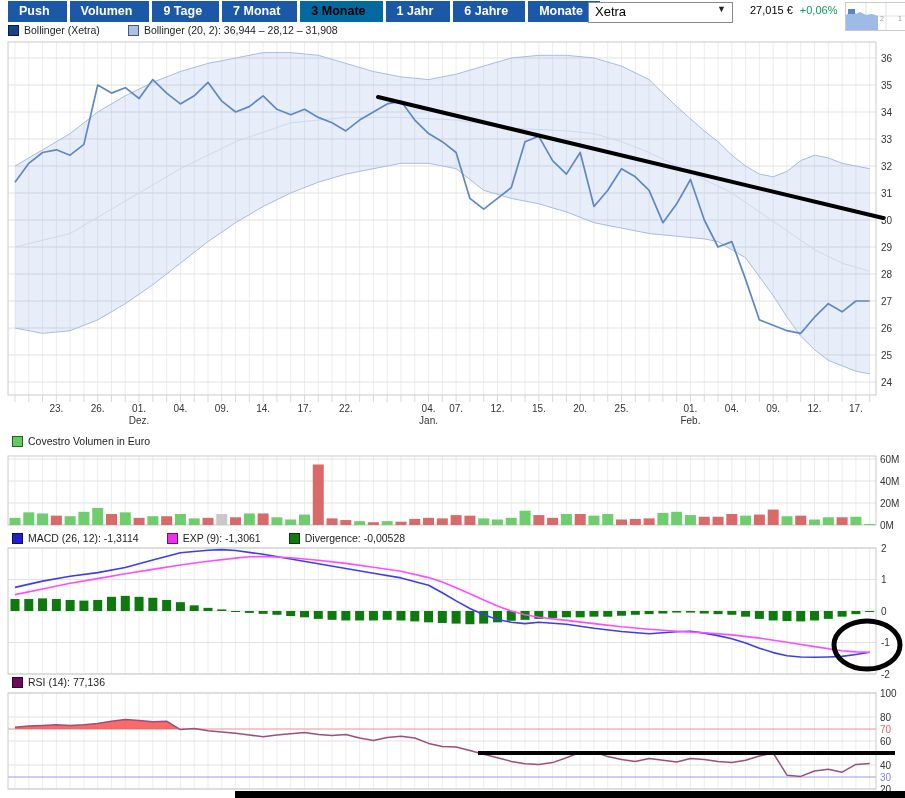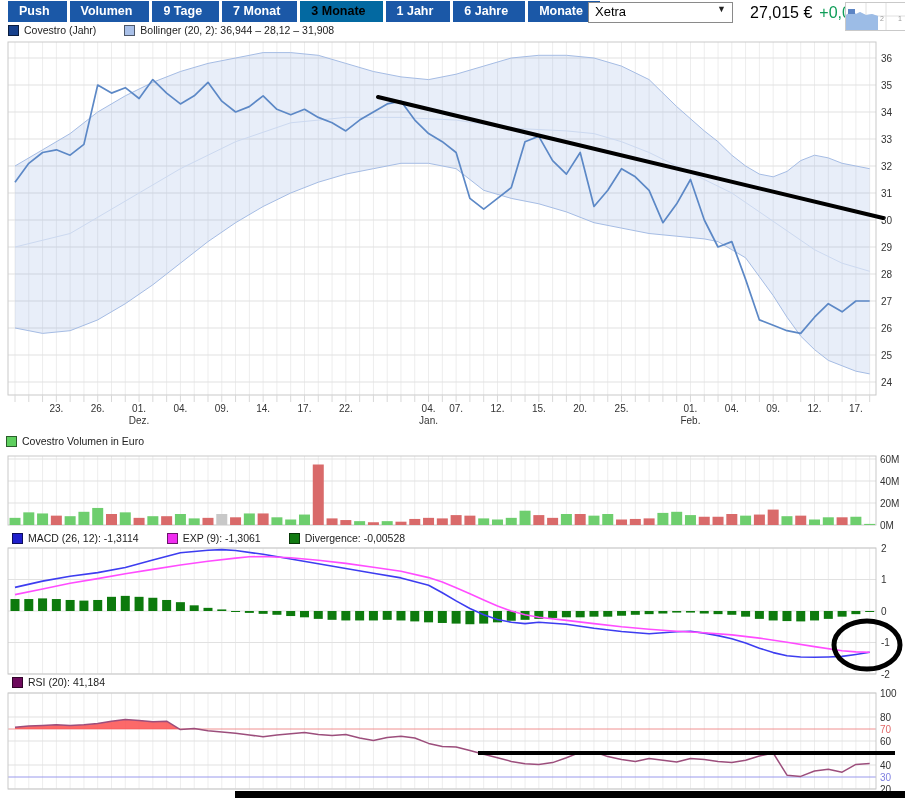--- a/index.html
+++ b/index.html
@@ -7,21 +7,21 @@
        font-family:"Liberation Sans",sans-serif;overflow:hidden;}
   .abs{position:absolute;}
   
   #toolbar{left:8px;top:1px;height:21px;display:flex;gap:3px;}
   .range-btn{background:#1b58a7;color:#fff;font-weight:bold;font-size:12.5px;
        padding:3px 17px 0 11px;height:18px;cursor:pointer;white-space:nowrap;}
   .range-btn.active{background:#0369a1;color:#000;}
   #exchange-select{left:588px;top:2px;width:131px;height:17px;border:1px solid #8a8a8a;
        background:#fff;font-size:13px;padding:1px 6px;display:flex;
        justify-content:space-between;align-items:flex-start;cursor:pointer;}
-  #quote{left:750px;top:4px;font-size:16px;display:flex;gap:7px;align-items:center;}
+  #quote{left:750px;top:4px;font-size:11px;display:flex;gap:7px;align-items:center;}
   #quote .chg{color:#0f9d58;}
   #thumb{left:845px;top:2px;width:59px;height:27px;border:1px solid #c9c9c9;background:#fff;}
   #thumb svg{display:block;}
   
   .legend{position:absolute;display:flex;gap:28px;font-size:10.5px;color:#222;
        align-items:center;white-space:nowrap;}
   .legend .item{display:flex;align-items:center;}
   .legend .sq{width:9px;height:9px;border:1px solid rgba(0,0,0,.55);
        display:inline-block;margin-right:5px;}
   svg text{font-family:"Liberation Sans",sans-serif;}
@@ -60,21 +60,21 @@
     <polygon points="0,27 0,12 6,8 10,11 14,9 20,12 26,11 32,13 32,27" fill="#8fb4e4" opacity="0.5"></polygon>
     <rect x="2" y="6" width="7" height="5" fill="#5b84c4"></rect>
     <text id="thumb-t1" x="34" y="18" font-size="7" fill="#9a9a9a">2</text>
     <text id="thumb-t2" x="52" y="18" font-size="7" fill="#9a9a9a">1</text>
   </svg>
 </div>
 
 <div id="legend-price" class="legend" style="left:8px;top:24px;">
     <span class="item">
       <span class="sq" style="background: rgb(23, 65, 140);"></span>
-      <span>Covestro (Jahr)</span>
+      <span>Bollinger (Xetra)</span>
     </span>
     <span class="item">
       <span class="sq" style="background: rgb(169, 192, 232);"></span>
       <span>Bollinger (20, 2): 36,944 – 28,12 – 31,908</span>
     </span>
   </div>
 <svg id="svg-main" class="abs" style="left:0;top:38px;" width="905" height="394">
     <line x1="15" y1="4" x2="15" y2="357" stroke="#ededed" stroke-width="1"></line>
     <line x1="28.785" y1="4" x2="28.785" y2="357" stroke="#ededed" stroke-width="1"></line>
     <line x1="42.57" y1="4" x2="42.57" y2="357" stroke="#ededed" stroke-width="1"></line>
@@ -251,21 +251,21 @@
     <text x="580.1850000000001" y="374" font-size="10" fill="#333" text-anchor="middle">20.</text>
     <text x="621.54" y="374" font-size="10" fill="#333" text-anchor="middle">25.</text>
     <text x="690.465" y="374" font-size="10" fill="#333" text-anchor="middle">01.</text>
     <text x="690.465" y="386" font-size="10" fill="#333" text-anchor="middle">Feb.</text>
     <text x="731.82" y="374" font-size="10" fill="#333" text-anchor="middle">04.</text>
     <text x="773.175" y="374" font-size="10" fill="#333" text-anchor="middle">09.</text>
     <text x="814.53" y="374" font-size="10" fill="#333" text-anchor="middle">12.</text>
     <text x="855.885" y="374" font-size="10" fill="#333" text-anchor="middle">17.</text>
   </svg>
 
-<div id="legend-volume" class="legend" style="left:6px;top:435px;align-items:flex-end;">
+<div id="legend-volume" class="legend" style="left:12px;top:435px;align-items:flex-end;">
     <span class="item">
       <span class="sq" style="background: rgb(94, 207, 94);"></span>
       <span>Covestro Volumen in Euro</span>
     </span>
   </div>
 <svg id="svg-volume" class="abs" style="left:0;top:450px;" width="905" height="82">
     <line x1="15" y1="6" x2="15" y2="75" stroke="#ededed" stroke-width="1"></line>
     <line x1="28.785" y1="6" x2="28.785" y2="75" stroke="#ededed" stroke-width="1"></line>
     <line x1="42.57" y1="6" x2="42.57" y2="75" stroke="#ededed" stroke-width="1"></line>
     <line x1="56.355000000000004" y1="6" x2="56.355000000000004" y2="75" stroke="#ededed" stroke-width="1"></line>
@@ -554,21 +554,21 @@
     <text x="881" y="39" font-size="10" fill="#333" text-anchor="start">1</text>
     <text x="881" y="70.5" font-size="10" fill="#333" text-anchor="start">0</text>
     <text x="881" y="102" font-size="10" fill="#333" text-anchor="start">-1</text>
     <text x="881" y="133.5" font-size="10" fill="#333" text-anchor="start">-2</text>
     <ellipse cx="867" cy="101" rx="33" ry="24" fill="none" stroke="#000000" stroke-width="5"></ellipse>
   </svg>
 
 <div id="legend-rsi" class="legend" style="left:12px;top:676px;">
     <span class="item">
       <span class="sq" style="background: rgb(109, 10, 92);"></span>
-      <span>RSI (20): 41,184</span>
+      <span>RSI (14): 77,136</span>
     </span>
   </div>
 <svg id="svg-rsi" class="abs" style="left:0;top:688px;" width="905" height="110">
     <line x1="15" y1="5" x2="15" y2="101" stroke="#ededed" stroke-width="1"></line>
     <line x1="28.785" y1="5" x2="28.785" y2="101" stroke="#ededed" stroke-width="1"></line>
     <line x1="42.57" y1="5" x2="42.57" y2="101" stroke="#ededed" stroke-width="1"></line>
     <line x1="56.355000000000004" y1="5" x2="56.355000000000004" y2="101" stroke="#ededed" stroke-width="1"></line>
     <line x1="70.14" y1="5" x2="70.14" y2="101" stroke="#ededed" stroke-width="1"></line>
     <line x1="83.925" y1="5" x2="83.925" y2="101" stroke="#ededed" stroke-width="1"></line>
     <line x1="97.71000000000001" y1="5" x2="97.71000000000001" y2="101" stroke="#ededed" stroke-width="1"></line>

